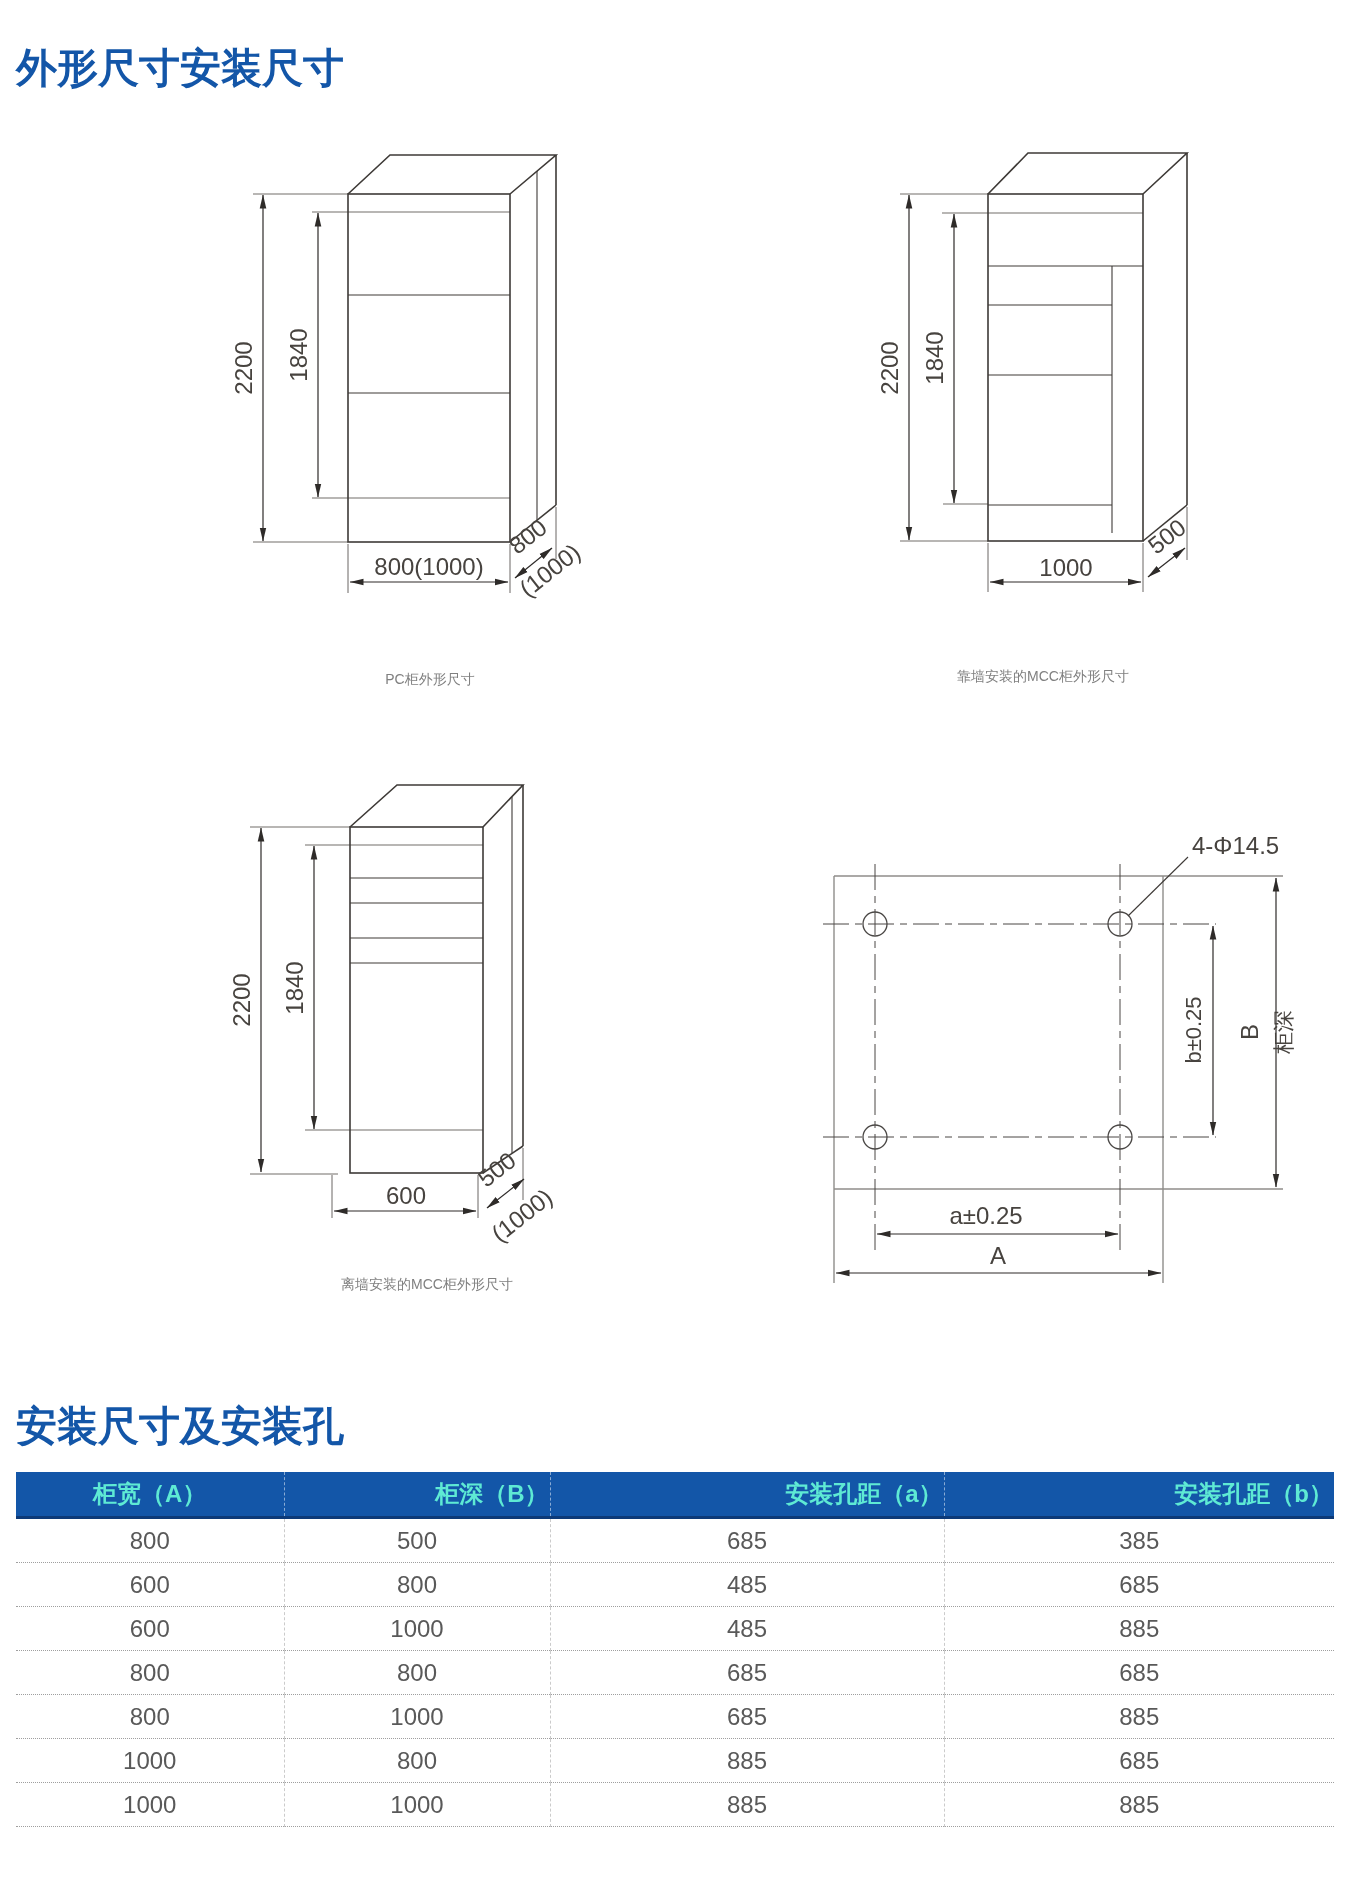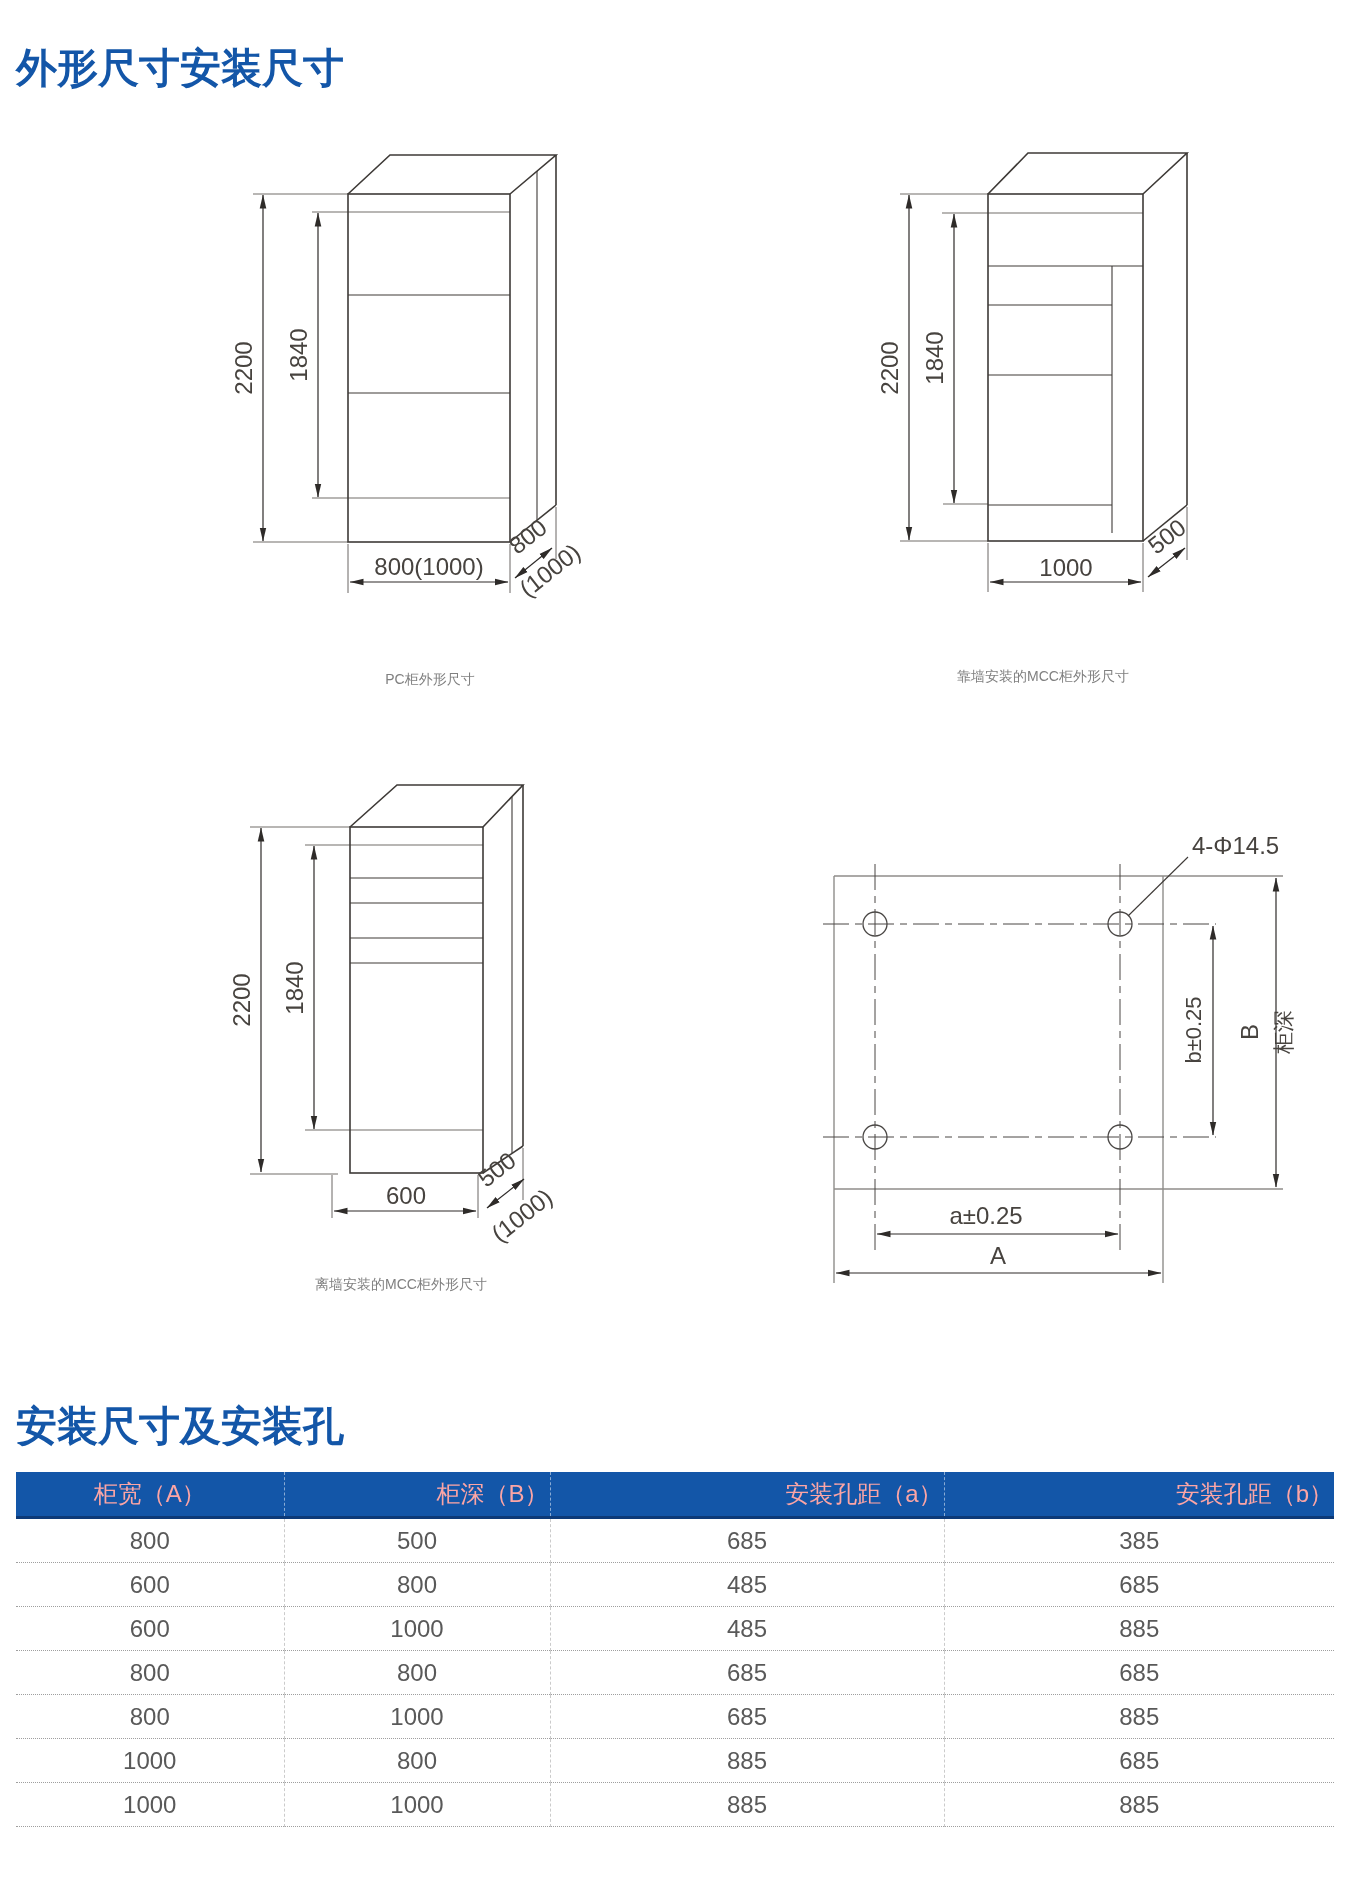--- a/index.html
+++ b/index.html
@@ -13,21 +13,21 @@
   .dim-sm{font-size:22px;}
   .ln-dark{stroke:#3e3a37;stroke-width:1.6;fill:none;}
   .ln-in{stroke:#3e3a37;stroke-width:1.1;fill:none;}
   .ln-gray{stroke:#a09e9b;stroke-width:1.3;fill:none;}
   .ln-rect{stroke:#8f8d8a;stroke-width:1.4;fill:none;}
   .ln-ext{stroke:#6b6764;stroke-width:1;fill:none;}
   .ln-dim{stroke:#2e2b29;stroke-width:1.2;fill:none;}
   .ln-center{stroke:#4a4745;stroke-width:1;fill:none;stroke-dasharray:26 6 7 6;}
   .hole{stroke:#4a4745;stroke-width:1.3;fill:none;}
   .tbl{position:absolute;left:16px;top:1472px;width:1318px;border-collapse:collapse;table-layout:fixed;}
-  .tbl th{background:#1356a8;color:#fca5a5;font-size:24px;font-weight:normal;height:42px;
+  .tbl th{background:#1356a8;color:#5eead4;font-size:24px;font-weight:bold;height:42px;
           border-bottom:3px solid #0d3a78;}
   .tbl th + th{border-left:1px dashed rgba(255,255,255,0.5);text-align:right;}
   .tbl td{height:41px;text-align:center;font-size:24px;color:#595959;border-bottom:1px dotted #9f9f9f;}
   .tbl td + td{border-left:1px dashed #cbcbcb;}
 </style>
 </head>
 <body>
 
 <div class="page">
 
@@ -143,21 +143,21 @@
       <line class="ln-dim" x1="134" y1="76" x2="134" y2="359" marker-start="url(#arrS)" marker-end="url(#arrE)"></line>
       <line class="ln-dim" x1="154" y1="441" x2="296" y2="441" marker-start="url(#arrS)" marker-end="url(#arrE)"></line>
       <line class="ln-dim" x1="307" y1="438" x2="344" y2="409" marker-start="url(#arrS)" marker-end="url(#arrE)"></line>
     </g>
     <text class="dim" transform="translate(70,230) rotate(-90)" text-anchor="middle">2200</text>
     <text class="dim" transform="translate(123,218) rotate(-90)" text-anchor="middle">1840</text>
     <text class="dim" x="226" y="434" text-anchor="middle">600</text>
     <text class="dim" transform="translate(322,406) rotate(-38)" text-anchor="middle">500</text>
     <text class="dim" transform="translate(347,452) rotate(-38)" text-anchor="middle">(1000)</text>
   </svg>
-  <div class="caption" style="left:211px;top:1270px;width:380px;">离墙安装的MCC柜外形尺寸</div>
+  <div class="caption" style="left:237px;top:1270px;width:380px;">离墙安装的MCC柜外形尺寸</div>
 
   <svg style="left:790px;top:800px;" width="530" height="500" viewBox="0 0 530 500">
     <g>
       <line class="ln-rect" x1="44" y1="76" x2="493" y2="76"></line>
       <line class="ln-rect" x1="44" y1="389" x2="493" y2="389"></line>
       <line class="ln-rect" x1="44" y1="76" x2="44" y2="483"></line>
       <line class="ln-rect" x1="373" y1="76" x2="373" y2="483"></line>
     </g>
     <g>
       <line class="ln-center" x1="33" y1="124" x2="426" y2="124"></line>

